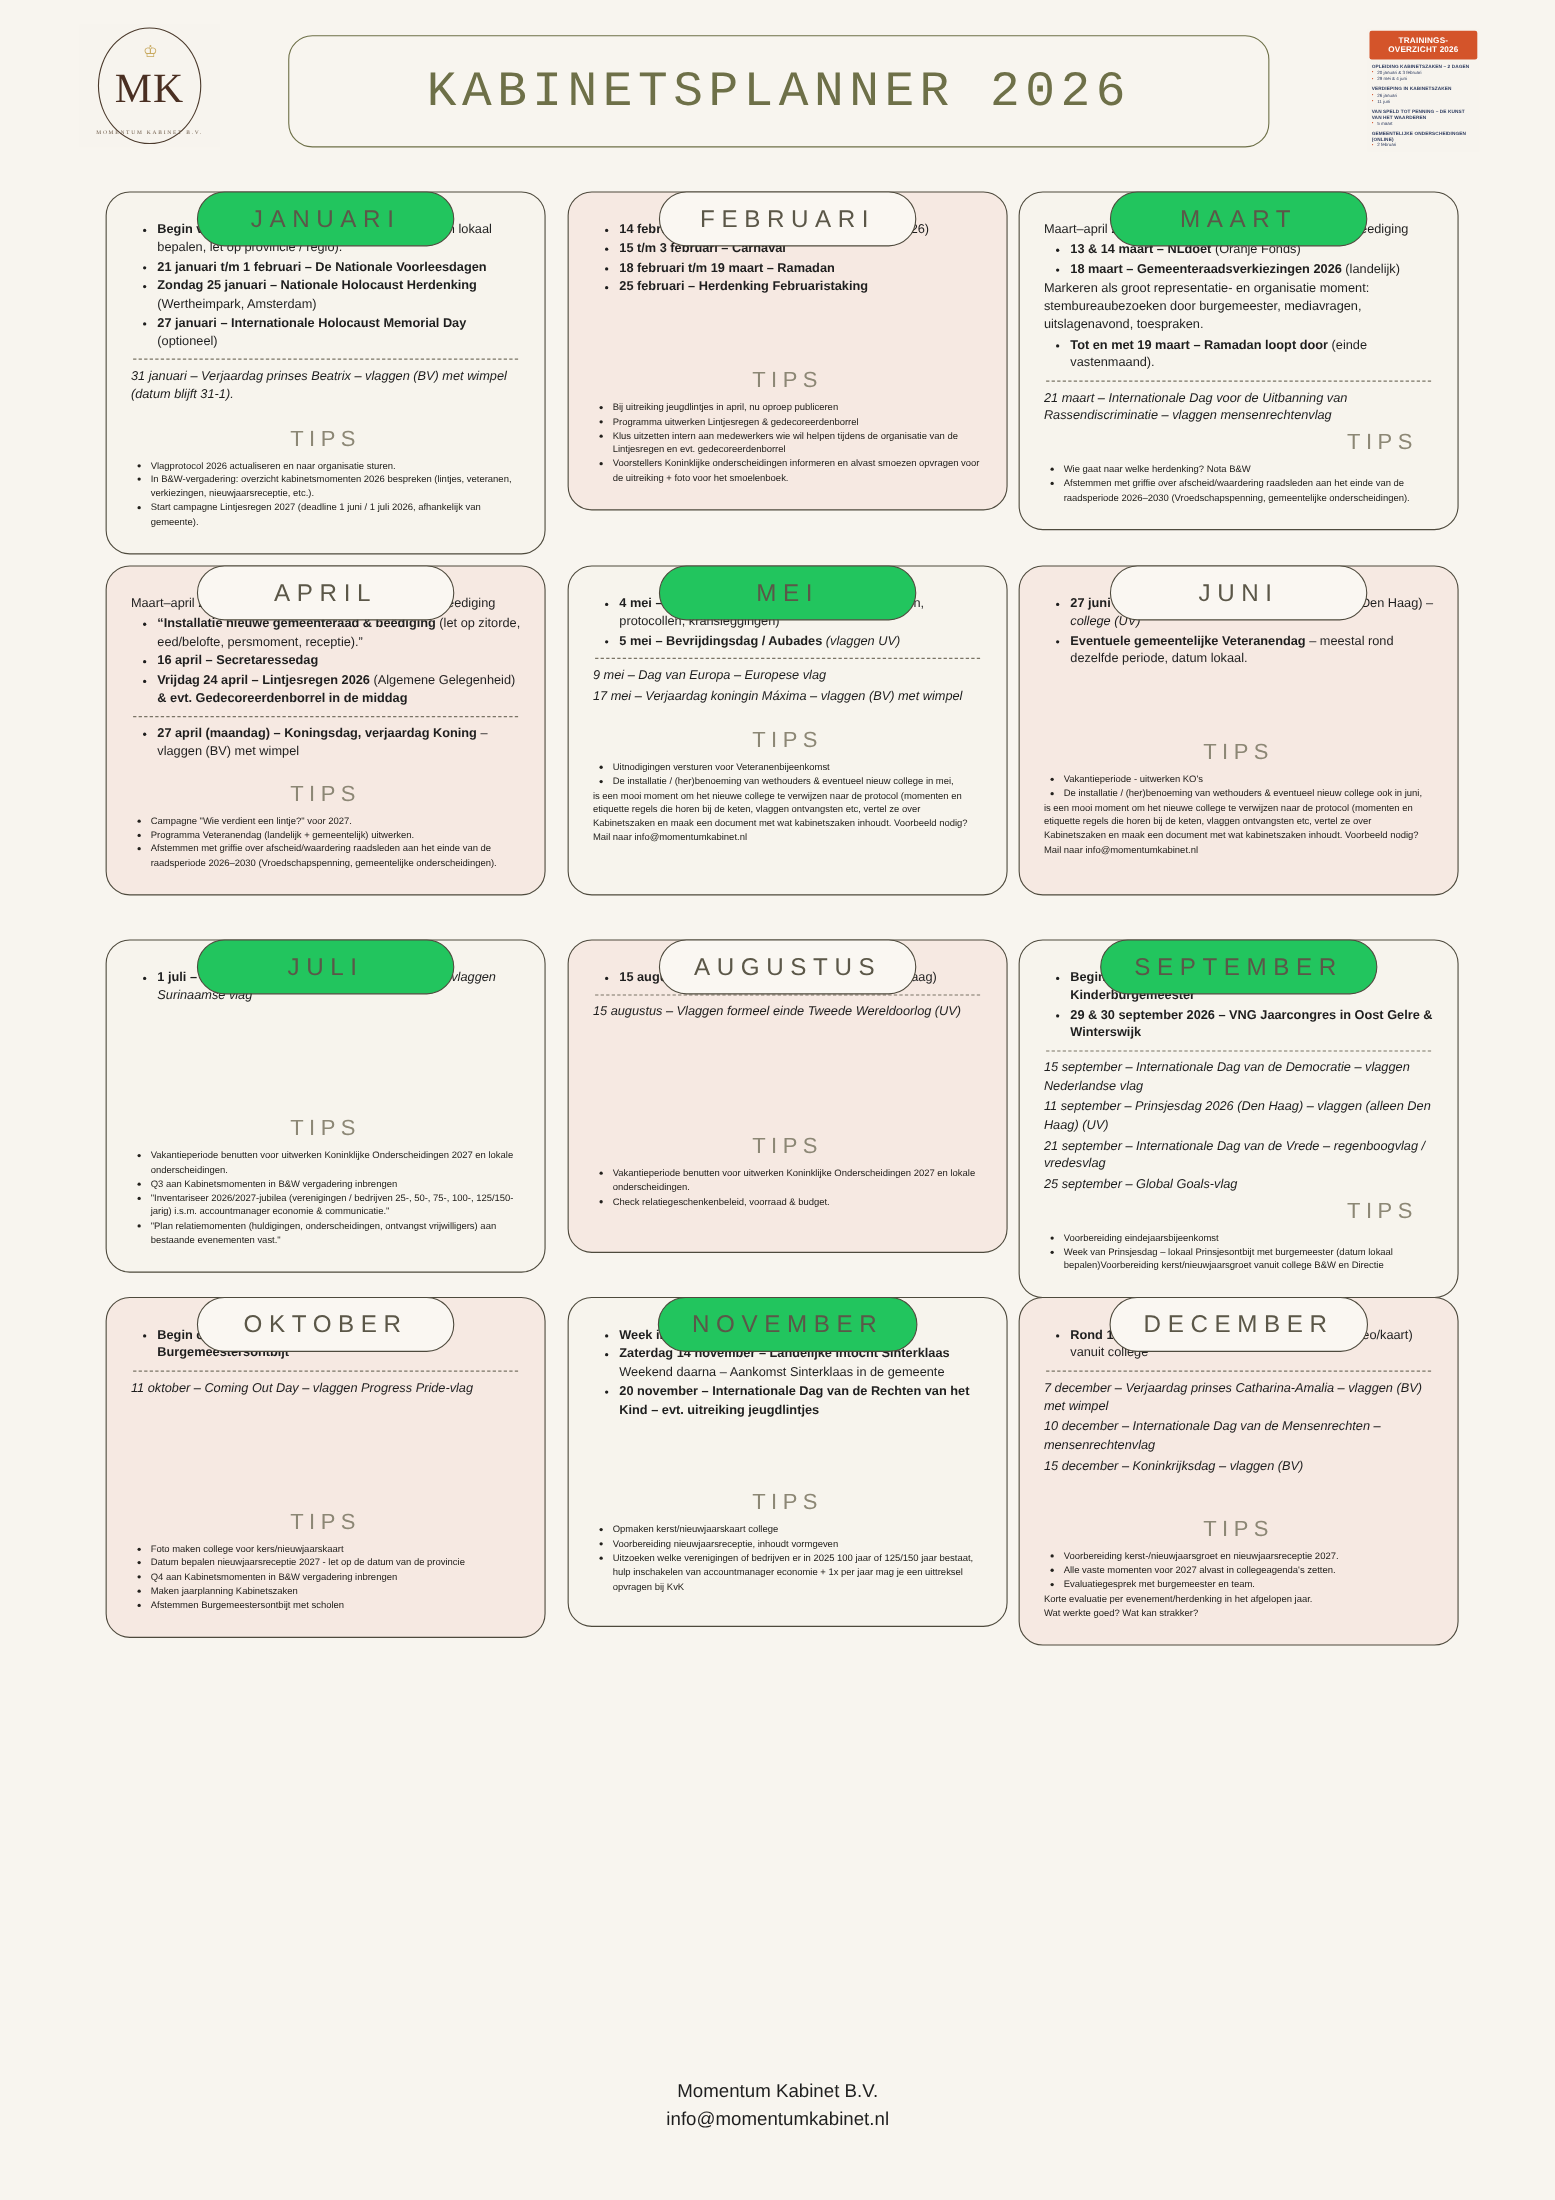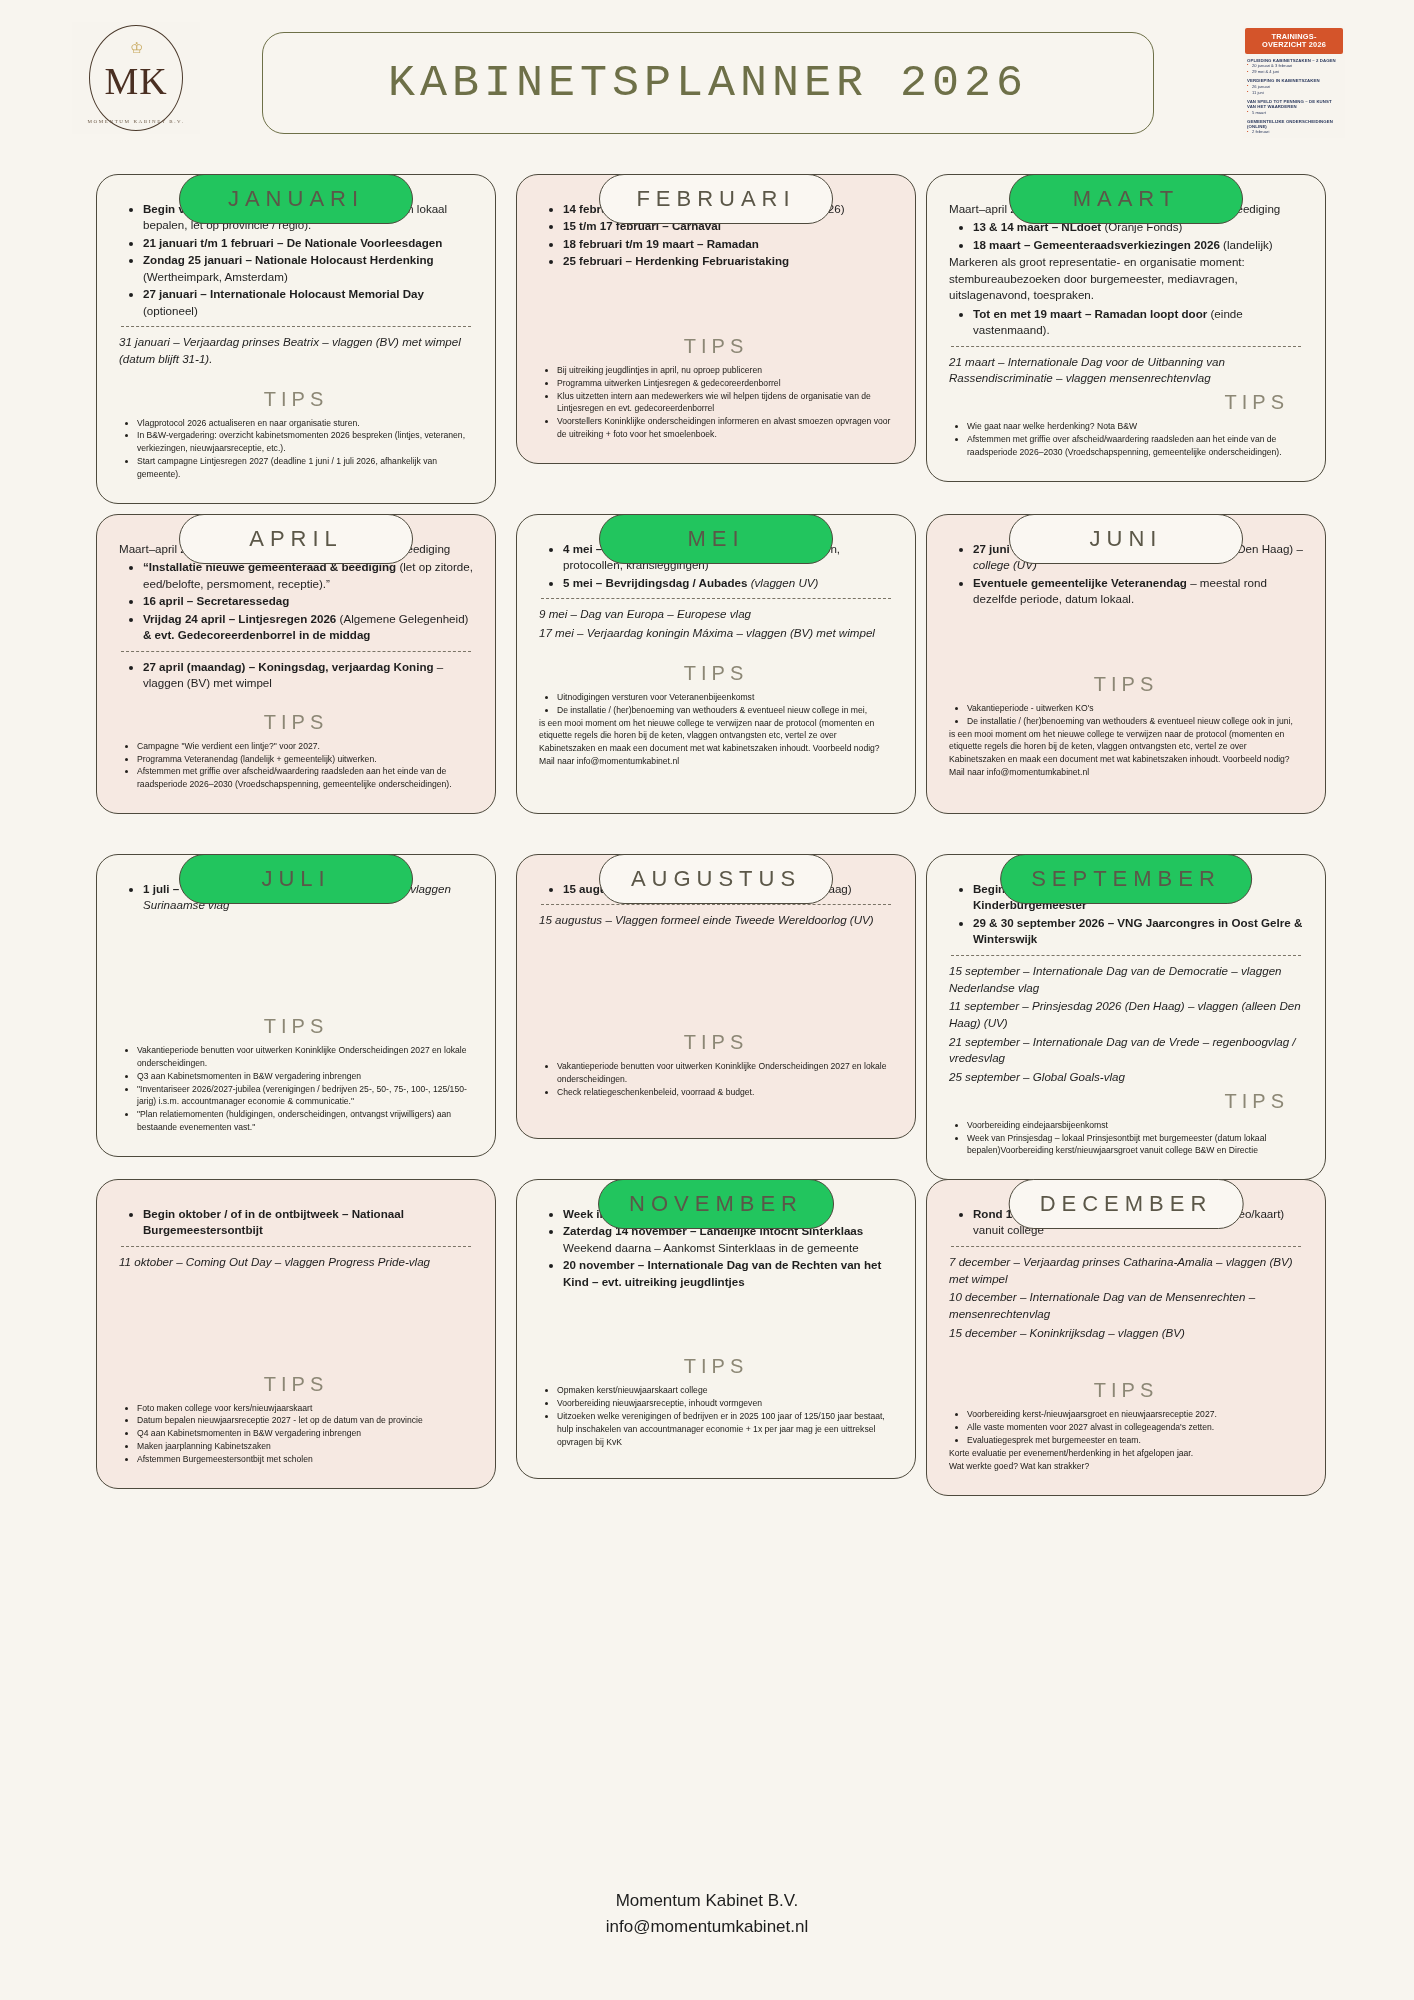--- a/index.html
+++ b/index.html
@@ -202,21 +202,21 @@
           </div>
         </div>
         <div class="cell col2">
           <div class="month">  
             <div class="month-tab tab-white">
               <span>Februari</span>
             </div>  
             <div class="month-body body-pink" style="min-height:280px">
               <ul class="ev">
                 <li><span class="b">14 februari – Valentijnsdag</span><span> (valt op zaterdag in 2026)</span></li>
-                <li><span class="b">15 t/m 17 februari – Carnaval</span></li>
+                <li><span class="b">15 t/m 3 februari – Carnaval</span></li>
                 <li><span class="b">18 februari t/m 19 maart – Ramadan</span></li>
                 <li><span class="b">25 februari – Herdenking Februaristaking</span></li>
               </ul>
               <div class="spacer-lg"></div>
               <div class="tips-h">TIPS</div>
               <ul class="tips">
                 <li>Bij uitreiking jeugdlintjes in april, nu oproep publiceren</li>
                 <li>Programma uitwerken Lintjesregen &amp; gedecoreerdenborrel</li>
                 <li>Klus uitzetten intern aan medewerkers wie wil helpen tijdens        de organisatie van de Lintjesregen en evt. gedecoreerdenborrel</li>
                 <li>Voorstellers Koninklijke onderscheidingen informeren en alvast smoezen opvragen voor de uitreiking + foto voor het smoelenboek.</li>
@@ -384,20 +384,23 @@
                 <li>Voorbereiding eindejaarsbijeenkomst</li>
                 <li>Week van Prinsjesdag – lokaal Prinsjesontbijt met burgemeester (datum lokaal bepalen)Voorbereiding kerst/nieuwjaarsgroet vanuit college B&amp;W en Directie</li>
               </ul>  
             </div>
           </div>
         </div>
       </div>
       <div class="row" style="position: absolute; top: 1005px; left: 0px;">
         <div class="cell col1">
           <div class="month">  
+            <div class="month-tab tab-white">
+              <span>Oktober</span>
+            </div>  
             <div class="month-body body-pink" style="min-height:300px">
               <ul class="ev">
                 <li><span class="b">Begin oktober / of in de ontbijtweek – Nationaal Burgemeestersontbijt</span></li>
               </ul>
               <hr class="divider">
               <p class="italic-block">11 oktober – Coming Out Day – vlaggen Progress Pride-vlag</p>
               <div class="spacer-xl"></div>
               <div class="tips-h">TIPS</div>
               <ul class="tips">
                 <li>Foto maken college voor kers/nieuwjaarskaart</li>

